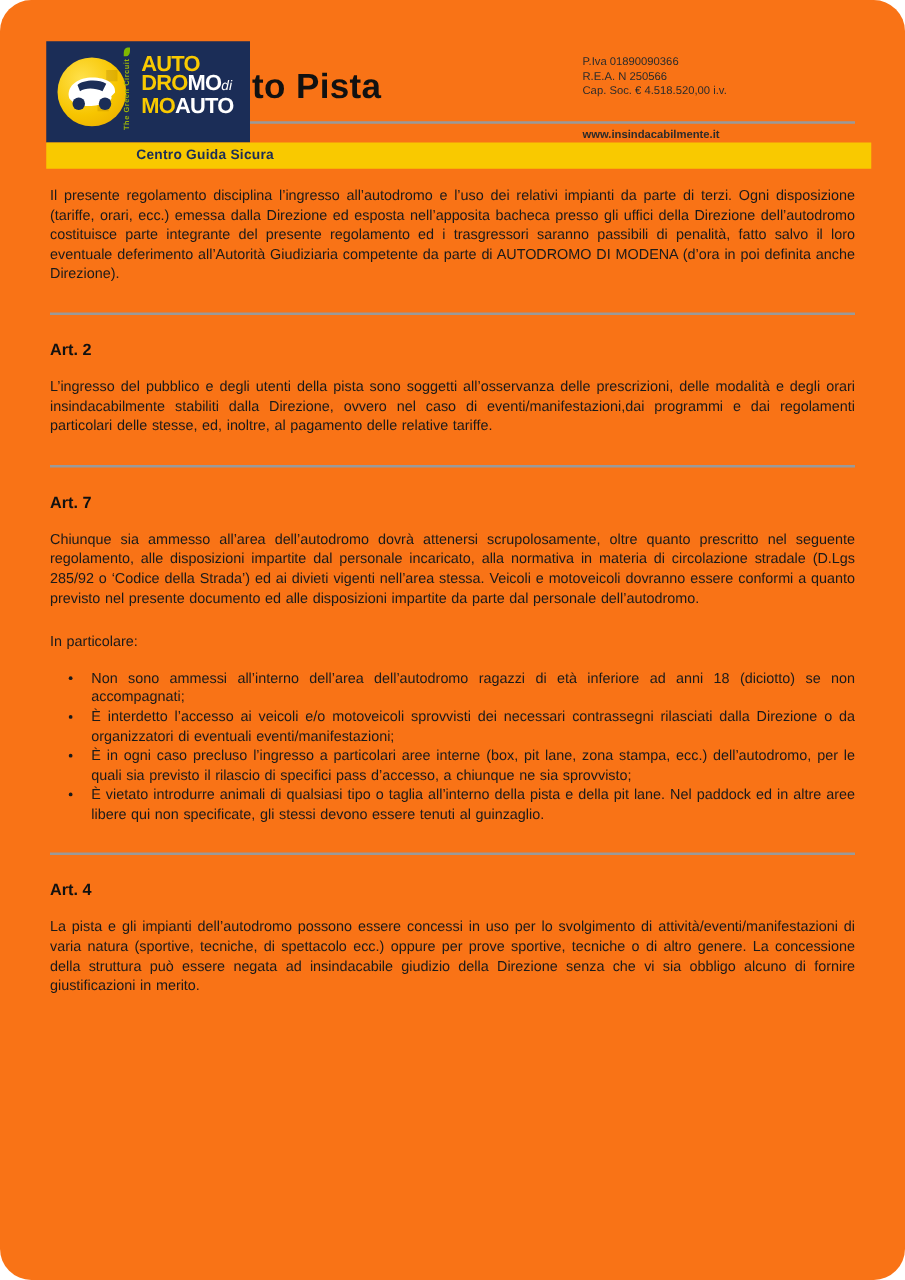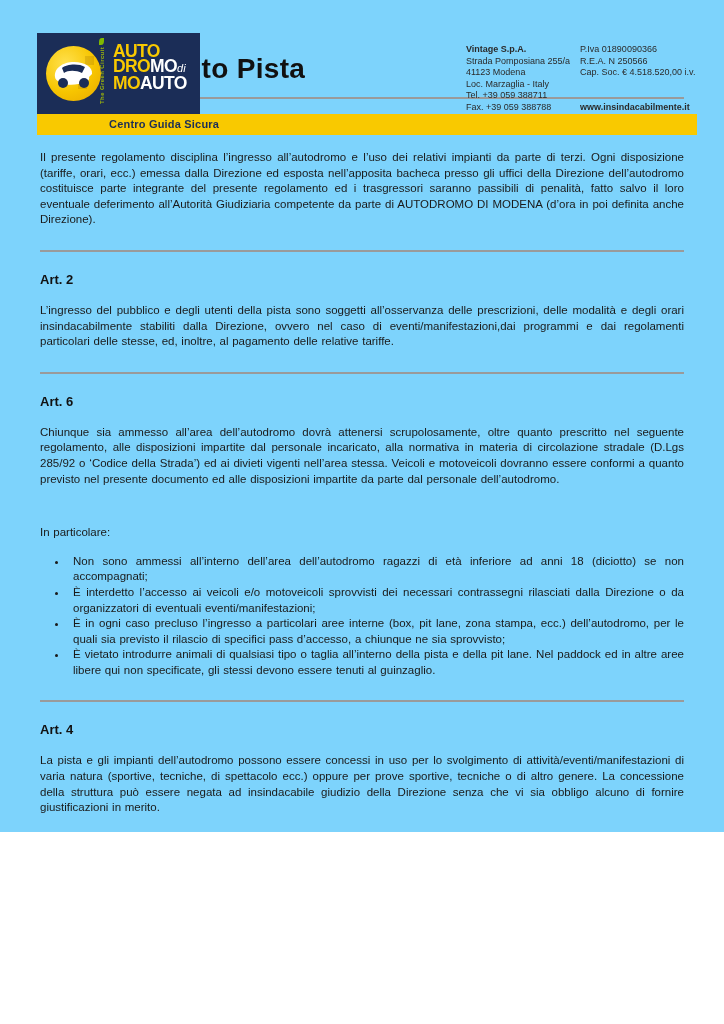--- a/index.html
+++ b/index.html
@@ -1,17 +1,17 @@
 <!DOCTYPE html>
 <html lang="it"><head>
 <meta charset="utf-8">
 <style>
   html,body{margin:0;padding:0;background:#ffffff;}
-  .page{position:relative;width:724px;height:832px;background:#7dd3fc;overflow:hidden;
-        font-family:"Liberation Sans",sans-serif;color:#1a1a1a;}
+  .page{position:relative;width:724px;height:1024px;background:#f97316;overflow:hidden;
+        font-family:"Liberation Sans",sans-serif;color:#1a1a1a;border-radius:25px;}
 
   
   .letterhead{position:absolute;top:0;left:0;width:724px;height:135px;}
   .logo-box{position:absolute;left:37px;top:33px;width:163px;height:81px;background:#1b2d57;}
   .logo-ball{position:absolute;left:9px;top:13px;width:55px;height:55px;border-radius:50%;
              background:radial-gradient(circle at 35% 32%,#ffe14d 0%,#f7c500 55%,#e8a700 100%);overflow:hidden;}
   .logo-ball .chk1,.logo-ball .chk2{position:absolute;width:9px;height:9px;background:rgba(120,80,0,.18);}
   .logo-ball .chk1{right:7px;top:10px;}
   .logo-ball .chk2{right:14px;bottom:12px;}
   .logo-ball svg{position:absolute;left:0;top:0;}
@@ -35,21 +35,21 @@
 
   
   main{margin:0 40px;}
   h1{margin:0;padding:53px 0 12px 8px;font-size:28px;font-weight:bold;color:#111;
      letter-spacing:.3px;}
   .rule{border:0;border-top:2px solid #9a9a9a;margin:0;}
   .rule.sep{margin-top:22px;}
   section h2{margin:20px 0 0 0;font-size:13px;font-weight:bold;color:#111;}
   section p{margin:16px 0 0 0;font-size:11.5px;line-height:15.6px;text-align:justify;
             word-spacing:.5px;}
-  section p.intro{text-align:left;margin-top:38px;}
+  section p.intro{text-align:left;margin-top:20px;}
   section ul{margin:13px 0 16px 28px;padding:0;}
   section li{font-size:11.5px;line-height:15.6px;text-align:justify;word-spacing:.5px;
              padding-left:5px;margin:0;}
 </style>
 </head>
 <body>
 
 <div class="page">
 
   <header class="letterhead">
@@ -72,28 +72,20 @@
         <div><span class="yel">DRO</span><span class="wht">MO</span><span class="di">di</span></div>
         <div><span class="yel">MO</span><span class="wht">AUTO</span></div>
       </div>
     </div>
 
     <div class="yellow-bar">
       <span>Centro Guida Sicura</span>
     </div>
 
     <div class="company-info">
-      <div class="col1">
-        <div class="bold">Vintage S.p.A.</div>
-        <div>Strada Pomposiana 255/a</div>
-        <div>41123 Modena</div>
-        <div>Loc. Marzaglia - Italy</div>
-        <div>Tel. +39 059 388711</div>
-        <div>Fax. +39 059 388788</div>
-      </div>
       <div class="col2">
         <div>P.Iva 01890090366</div>
         <div>R.E.A. N 250566</div>
         <div>Cap. Soc. € 4.518.520,00 i.v.</div>
         <div>&nbsp;</div>
         <div>&nbsp;</div>
         <div class="bold">www.insindacabilmente.it</div>
       </div>
     </div>
 
@@ -109,21 +101,21 @@
     </section>
     <hr class="rule sep">
 
     <section>
       <h2>Art. 2</h2>
       <p>L’ingresso del pubblico e degli utenti della pista sono soggetti all’osservanza delle prescrizioni, delle modalità e degli orari insindacabilmente stabiliti dalla Direzione, ovvero nel caso di eventi/manifestazioni,dai programmi e dai regolamenti particolari delle stesse, ed, inoltre, al pagamento delle relative tariffe.</p>
     </section>
     <hr class="rule sep">
 
     <section>
-      <h2>Art. 6</h2>
+      <h2>Art. 7</h2>
       <p>Chiunque sia ammesso all’area dell’autodromo dovrà attenersi scrupolosamente, oltre quanto prescritto nel seguente regolamento, alle disposizioni impartite dal personale incaricato, alla normativa in materia di circolazione stradale (D.Lgs 285/92 o ‘Codice della Strada’) ed ai divieti vigenti nell’area stessa. Veicoli e motoveicoli dovranno essere conformi a quanto previsto nel presente documento ed alle disposizioni impartite da parte dal personale dell’autodromo.</p>
       <p class="intro">In particolare:</p>
       <ul>
         <li>Non sono ammessi all’interno dell’area dell’autodromo ragazzi di età inferiore ad anni 18 (diciotto) se non accompagnati;</li>
         <li>È interdetto l’accesso ai veicoli e/o motoveicoli sprovvisti dei necessari contrassegni rilasciati dalla Direzione o da organizzatori di eventuali eventi/manifestazioni;</li>
         <li>È in ogni caso precluso l’ingresso a particolari aree interne (box, pit lane, zona stampa, ecc.) dell’autodromo, per le quali sia previsto il rilascio di specifici pass d’accesso, a chiunque ne sia sprovvisto;</li>
         <li>È vietato introdurre animali di qualsiasi tipo o taglia all’interno della pista e della pit lane. Nel paddock ed in altre aree libere qui non specificate, gli stessi devono essere tenuti al guinzaglio.</li>
       </ul>
     </section>
     <hr class="rule sep">

